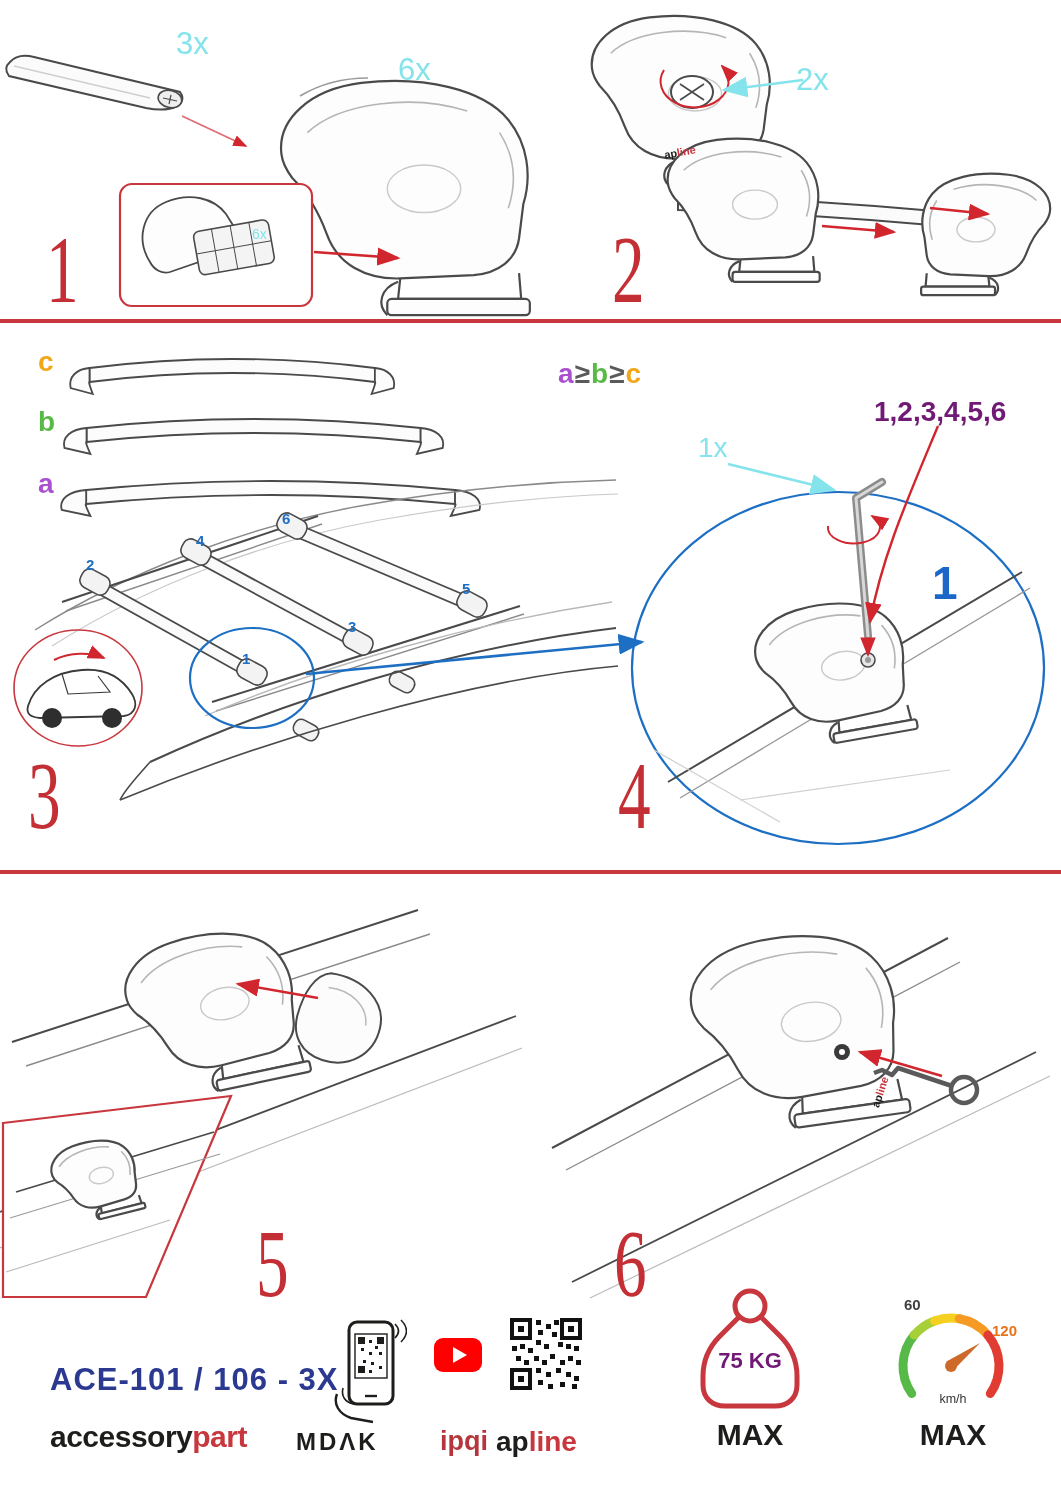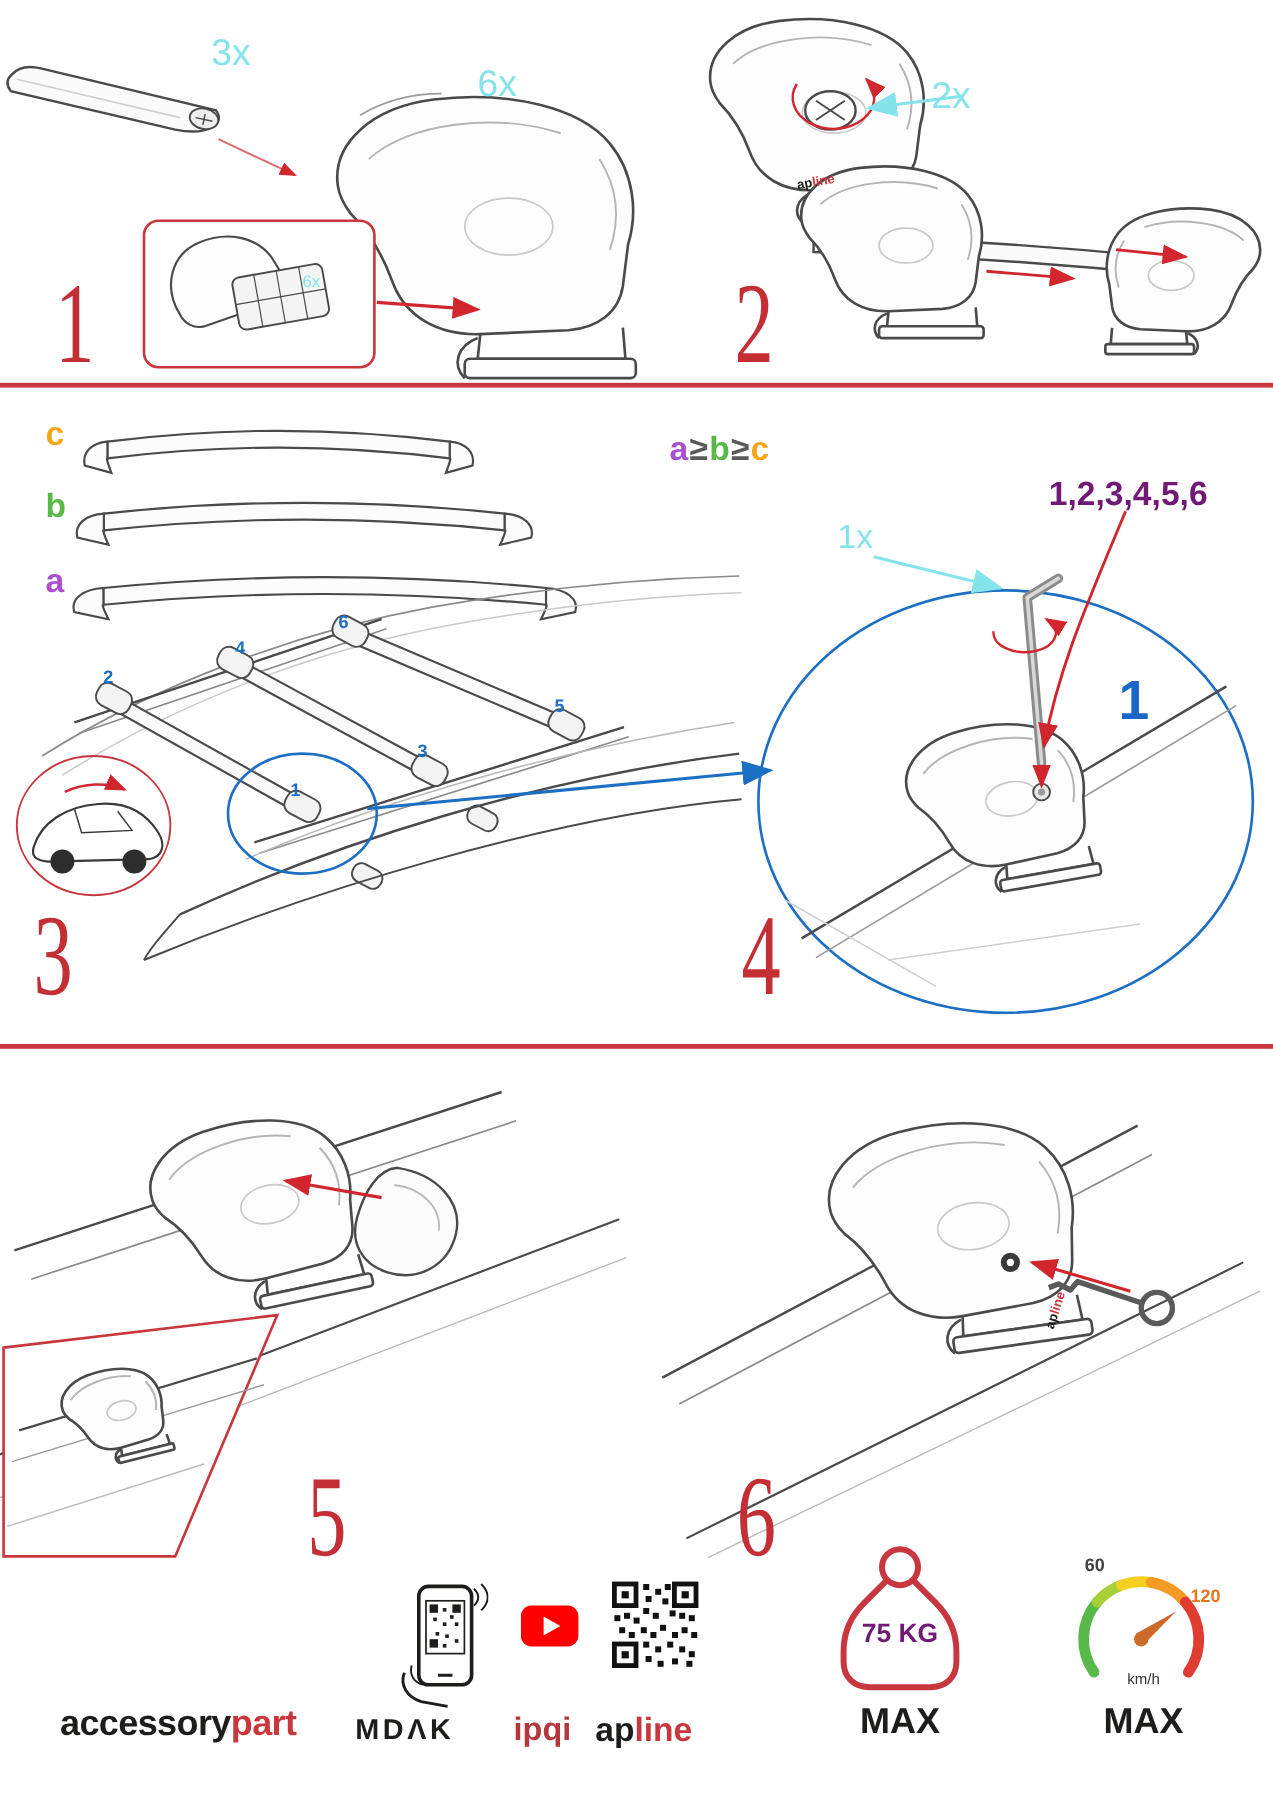--- a/index.html
+++ b/index.html
@@ -340,21 +340,21 @@
     </g>
     <polygon points="94,55 60.5,73.5 66.5,83" fill="#cd6a2a"></polygon>
     <circle cx="65" cy="78" r="6" fill="#cd6a2a"></circle>
   </svg>
 
   <div class="abs qty" style="left:176px;top:26px">3x</div>
   <div class="abs qty" style="left:398px;top:52px">6x</div>
   <div class="abs qty" style="left:252px;top:226px;font-size:14px">6x</div>
   <div class="abs stepnum" style="left:46px;top:222px">1</div>
 
-  <div class="abs qty" style="left:776px;top:62px">2x</div>
+  <div class="abs qty" style="left:796px;top:62px">2x</div>
   <div class="abs stepnum" style="left:612px;top:222px">2</div>
   <div class="abs" style="left:664px;top:146px;font-size:11px;font-weight:700;transform:rotate(-10deg)">
     <span style="color:#1d1d1b">ap</span><span style="color:#c8373e">line</span>
   </div>
 
   <div class="abs barlabel" style="left:38px;top:348px;color:#f2a71b">c</div>
   <div class="abs barlabel" style="left:38px;top:408px;color:#59b947">b</div>
   <div class="abs barlabel" style="left:38px;top:470px;color:#a94fd0">a</div>
   <div class="abs order" style="left:558px;top:358px">
     <span style="color:#a94fd0">a</span><span style="color:#5a5a5a">≥</span><span style="color:#59b947">b</span><span style="color:#5a5a5a">≥</span><span style="color:#f2a71b">c</span>
@@ -371,25 +371,26 @@
   <div class="abs seq" style="left:874px;top:396px">1,2,3,4,5,6</div>
   <div class="abs" style="left:932px;top:556px;font-size:46px;font-weight:700;color:#1a67c9">1</div>
   <div class="abs stepnum" style="left:618px;top:748px">4</div>
 
   <div class="abs stepnum" style="left:256px;top:1216px">5</div>
   <div class="abs stepnum" style="left:614px;top:1216px">6</div>
   <div class="abs" style="left:864px;top:1086px;font-size:11px;font-weight:700;transform:rotate(-72deg)">
     <span style="color:#1d1d1b">ap</span><span style="color:#c8373e">line</span>
   </div>
 
+  <div class="abs" style="left:50px;top:1362px;font-size:31px;font-weight:700;color:#2b3a90;letter-spacing:1px">ACE-101 / 106 - 3X</div>
   <div class="abs brand" style="left:50px;top:1420px">
     <span style="color:#1d1d1b">accessory</span><span style="color:#c8373e">part</span>
   </div>
   <div class="abs" style="left:296px;top:1428px;font-size:24px;font-weight:700;letter-spacing:3px;color:#1d1d1b">MDΛK</div>
-  <div class="abs" style="left:428px;top:1426px;font-size:27px;font-weight:700;color:#b5373d">ipqi</div>
+  <div class="abs" style="left:440px;top:1426px;font-size:27px;font-weight:700;color:#b5373d">ipqi</div>
   <div class="abs" style="left:496px;top:1426px;font-size:28px;font-weight:700">
     <span style="color:#1d1d1b">ap</span><span style="color:#c8373e">line</span>
   </div>
   <div class="abs center" style="left:692px;top:1348px;width:116px;font-size:22px;font-weight:700;color:#701a75">75 KG</div>
   <div class="abs center" style="left:692px;top:1418px;width:116px;font-size:30px;font-weight:700;color:#1d1d1b">MAX</div>
   <div class="abs" style="left:904px;top:1296px;font-size:15px;font-weight:700;color:#404040">60</div>
   <div class="abs" style="left:992px;top:1322px;font-size:15px;font-weight:700;color:#e8731a">120</div>
   <div class="abs center" style="left:886px;top:1392px;width:134px;font-size:12.5px;color:#333333">km/h</div>
   <div class="abs center" style="left:886px;top:1418px;width:134px;font-size:30px;font-weight:700;color:#1d1d1b">MAX</div>
 

